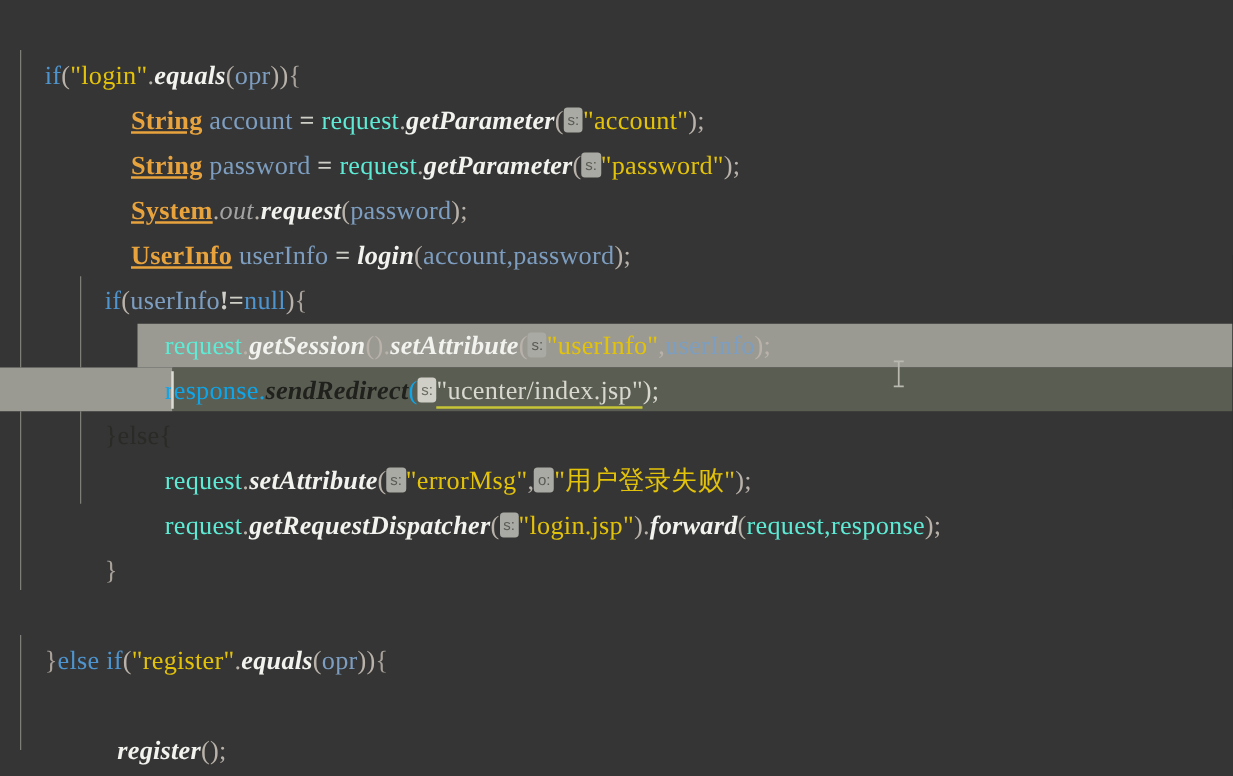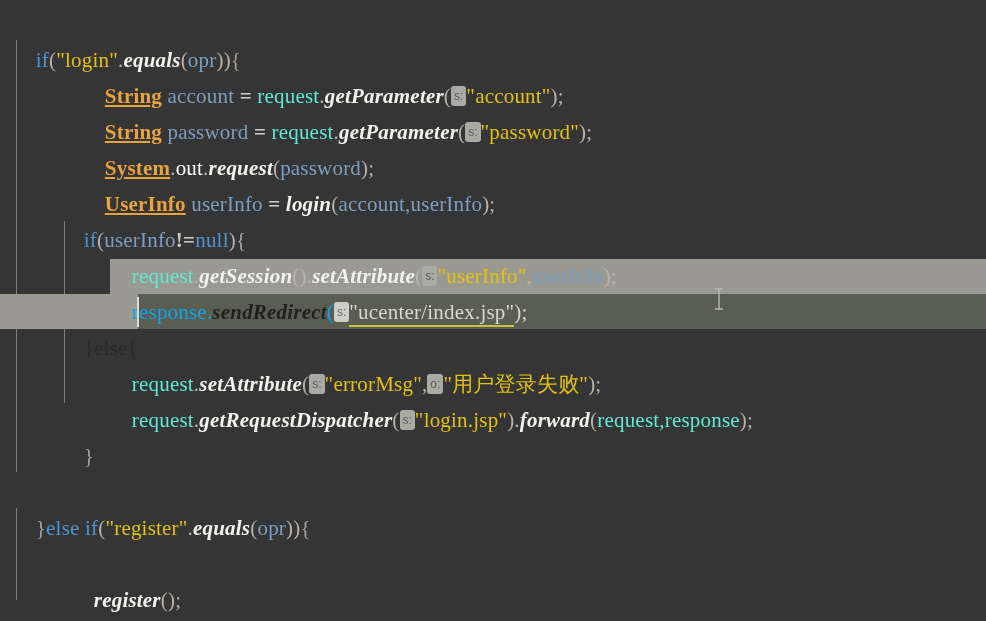--- a/index.html
+++ b/index.html
@@ -46,21 +46,21 @@
   }
 
   
   .kw       { color:#4e94ce; }             
   .str      { color:#e3c20a; }             
   .strw     { color:#d8d8d0; }             
   .ident    { color:#7d9ec0; }             
   .plain    { color:#5eead4; }             
   .meth     { color:#f2f2ee; font-style:italic; font-weight:bold; } 
   .type     { color:#e8a33d; font-weight:bold; text-decoration:underline;margin-left:21px; }
-  .field    { color:#ffffff; }   
+  .field    { color:#a3a3a3; font-style:italic; }   
   .punct    { color:#b9b2aa; }
   .brace    { color:#a9a29b; }
   .op       { color:#cfcfc8; font-weight:bold; }
   .dark     { color:#2a2a26; }             
   .darkm    { color:#20201c; font-style:italic; font-weight:bold; }
   .darkp    { color:#0ea5e9; }
 
   
   .hint {
     display: inline-block;
@@ -120,21 +120,21 @@
 
   <div class="line" style="top:78px; left:62px;">
     <span class="type">String</span><span class="plain"> </span><span class="ident">password</span><span class="plain"> </span><span class="op">=</span><span class="plain"> </span><span class="plain">request</span><span class="punct">.</span><span class="meth">getParameter</span><span class="punct">(</span><span class="hint">s:</span><span class="str">"password"</span><span class="punct">)</span><span class="punct">;</span>
   </div>
 
   <div class="line" style="top:114px; left:62px;">
     <span class="type">System</span><span class="punct">.</span><span class="field">out</span><span class="punct">.</span><span class="meth">request</span><span class="punct">(</span><span class="ident">password</span><span class="punct">)</span><span class="punct">;</span>
   </div>
 
   <div class="line" style="top:150px; left:62px;">
-    <span class="type">UserInfo</span><span class="plain"> </span><span class="ident">userInfo</span><span class="plain"> </span><span class="op">=</span><span class="plain"> </span><span class="meth">login</span><span class="punct">(</span><span class="ident">account,userInfo</span><span class="punct">)</span><span class="punct">;</span>
+    <span class="type">UserInfo</span><span class="plain"> </span><span class="ident">userInfo</span><span class="plain"> </span><span class="op">=</span><span class="plain"> </span><span class="meth">login</span><span class="punct">(</span><span class="ident">account,password</span><span class="punct">)</span><span class="punct">;</span>
   </div>
 
   <div class="line" style="top:186px; left:62px;">
     <span class="kw">if</span><span class="punct">(</span><span class="ident">userInfo</span><span class="op">!=</span><span class="kw">null</span><span class="punct">)</span><span class="brace">{</span>
   </div>
 
   <div class="line" style="top:222px; left:110px;">
     <span class="plain">request</span><span class="punct">.</span><span class="meth">getSession</span><span class="punct">()</span><span class="punct">.</span><span class="meth">setAttribute</span><span class="punct">(</span><span class="hint">s:</span><span class="str">"userInfo"</span><span class="punct">,</span><span class="ident">userInfo</span><span class="punct">)</span><span class="punct">;</span>
   </div>
 

